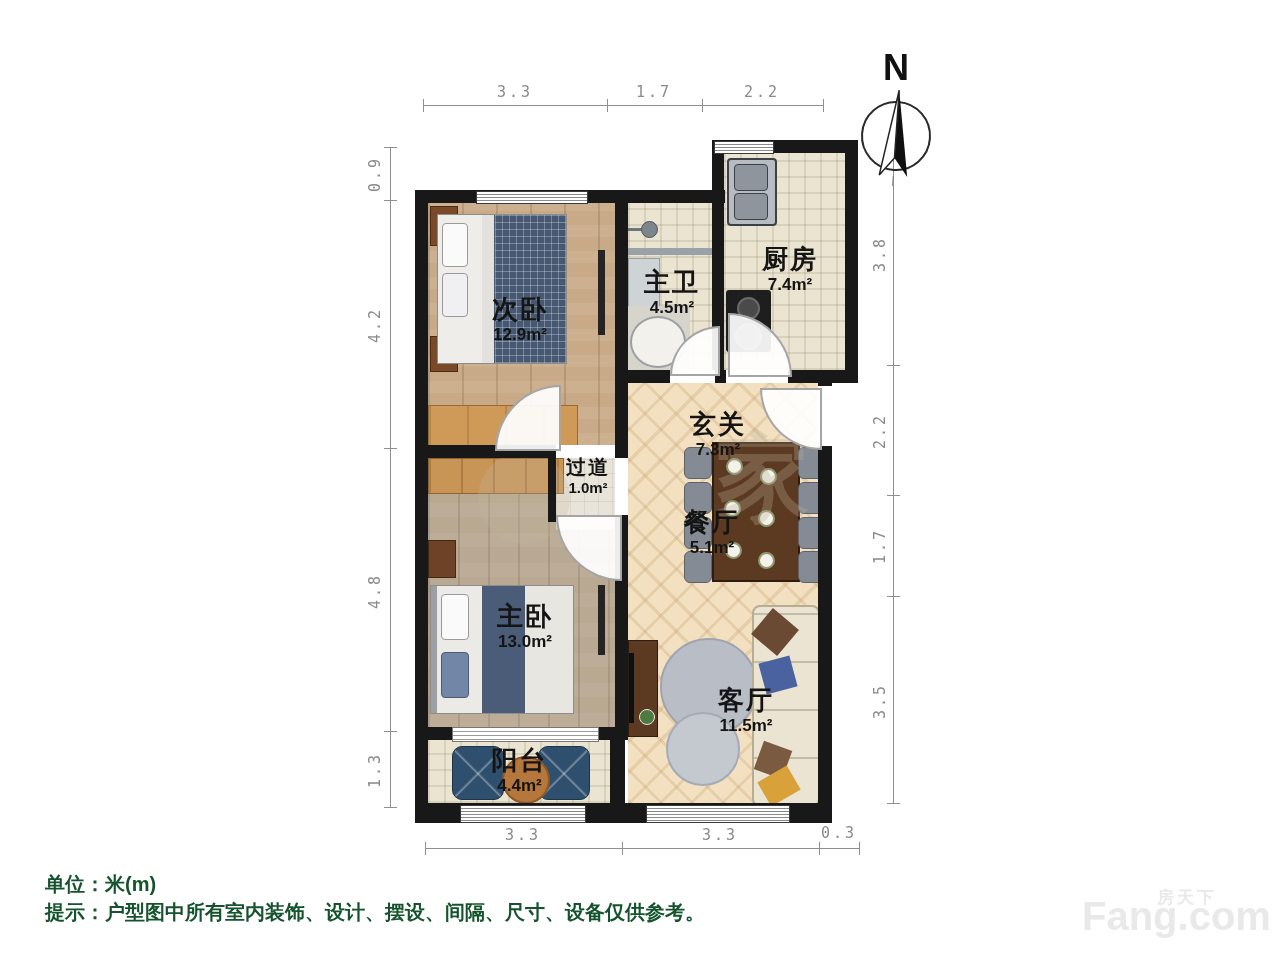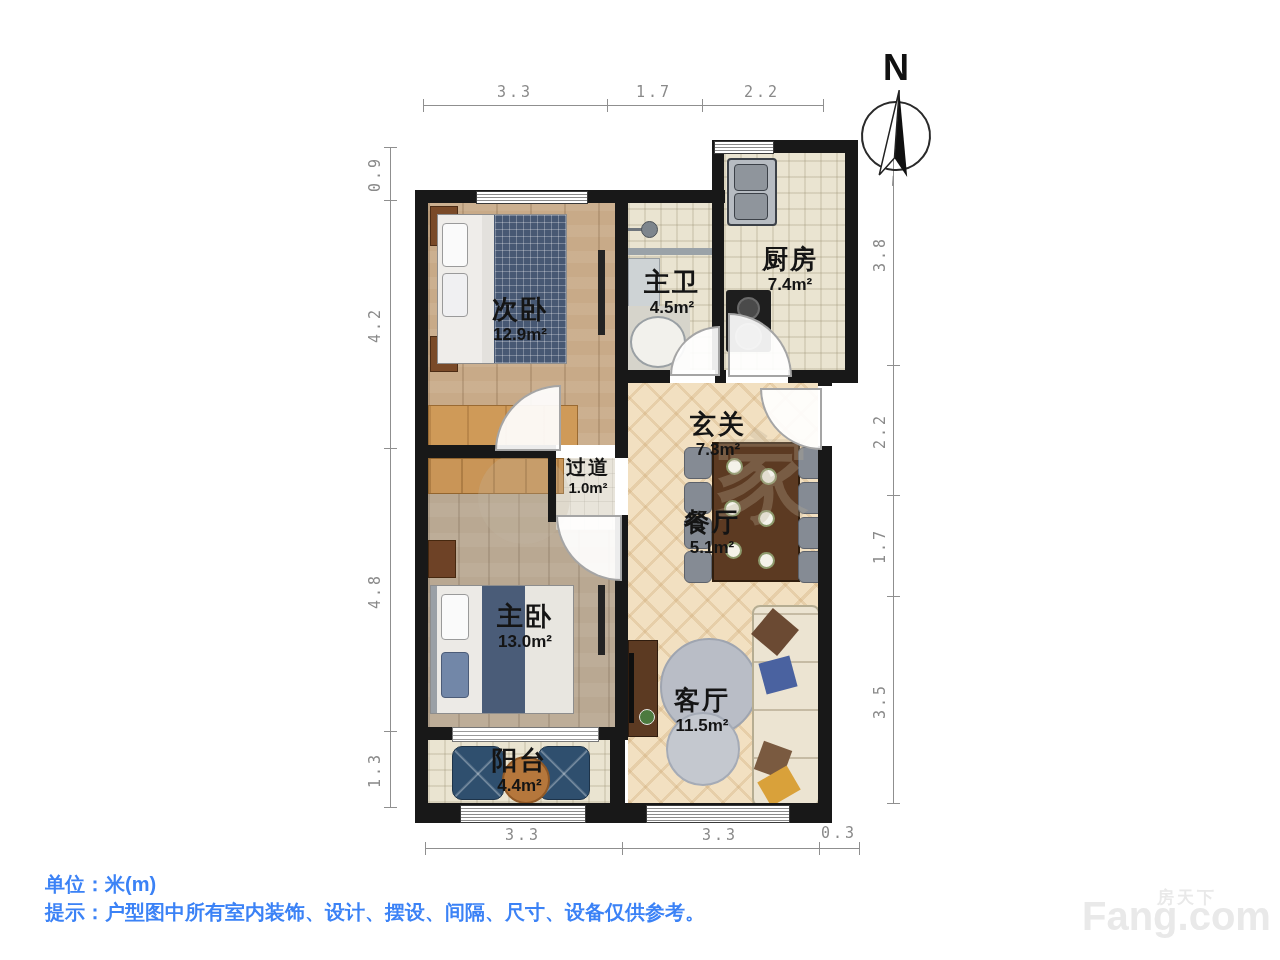--- a/index.html
+++ b/index.html
@@ -49,21 +49,21 @@
   .dim-h{position:absolute;height:1px;background:#8f8f8f;z-index:3;}
   .dim-v{position:absolute;width:1px;background:#8f8f8f;z-index:3;}
   .tick-v{position:absolute;width:1px;height:13px;background:#8f8f8f;z-index:3;}
   .tick-h{position:absolute;width:13px;height:1px;background:#8f8f8f;z-index:3;}
   .dim-label{position:absolute;width:60px;color:#8a8a8a;font-size:15px;letter-spacing:3px;
     font-family:"DejaVu Sans Mono",monospace;text-align:center;z-index:3;}
   .dim-label.rot{transform:rotate(-90deg);}
 
   
   .compass{position:absolute;left:850px;top:44px;z-index:10;}
-  .footer{position:absolute;left:45px;top:870px;z-index:40;color:#3b82f6;font-weight:bold;font-size:20px;line-height:28px;}
+  .footer{position:absolute;left:45px;top:870px;z-index:40;color:#14532d;font-weight:bold;font-size:20px;line-height:28px;}
   .fang-cn{position:absolute;left:1157px;top:886px;font-size:17px;font-weight:bold;letter-spacing:3px;color:#e9e9e9;z-index:40;}
   .fang-en{position:absolute;left:1082px;top:894px;font-size:40px;font-weight:800;color:#e9e9e9;z-index:40;}
   .wm-char{position:absolute;left:715px;top:415px;font-size:95px;font-weight:bold;color:rgba(185,172,150,.30);z-index:8;}
   .wm-circle{position:absolute;left:478px;top:452px;width:92px;height:92px;border-radius:50%;
     background:rgba(195,183,165,.25);z-index:8;}
 </style>
 </head>
 <body>
 
 <div class="canvas">
@@ -252,21 +252,21 @@
     <div class="ar">1.0m²</div>
   </div>
   <div class="room-label" style="left:662px;top:508px;width:100px">
     <div class="nm">餐厅</div>
     <div class="ar">5.1m²</div>
   </div>
   <div class="room-label" style="left:475px;top:602px;width:100px">
     <div class="nm">主卧</div>
     <div class="ar">13.0m²</div>
   </div>
-  <div class="room-label" style="left:652px;top:686px;width:100px">
+  <div class="room-label" style="left:696px;top:686px;width:100px">
     <div class="nm">客厅</div>
     <div class="ar">11.5m²</div>
   </div>
   <div class="room-label" style="left:467px;top:746px;width:105px">
     <div class="nm">阳台</div>
     <div class="ar">4.4m²</div>
   </div>
 
   <div class="footer">
     <div>单位：米(m)</div>

